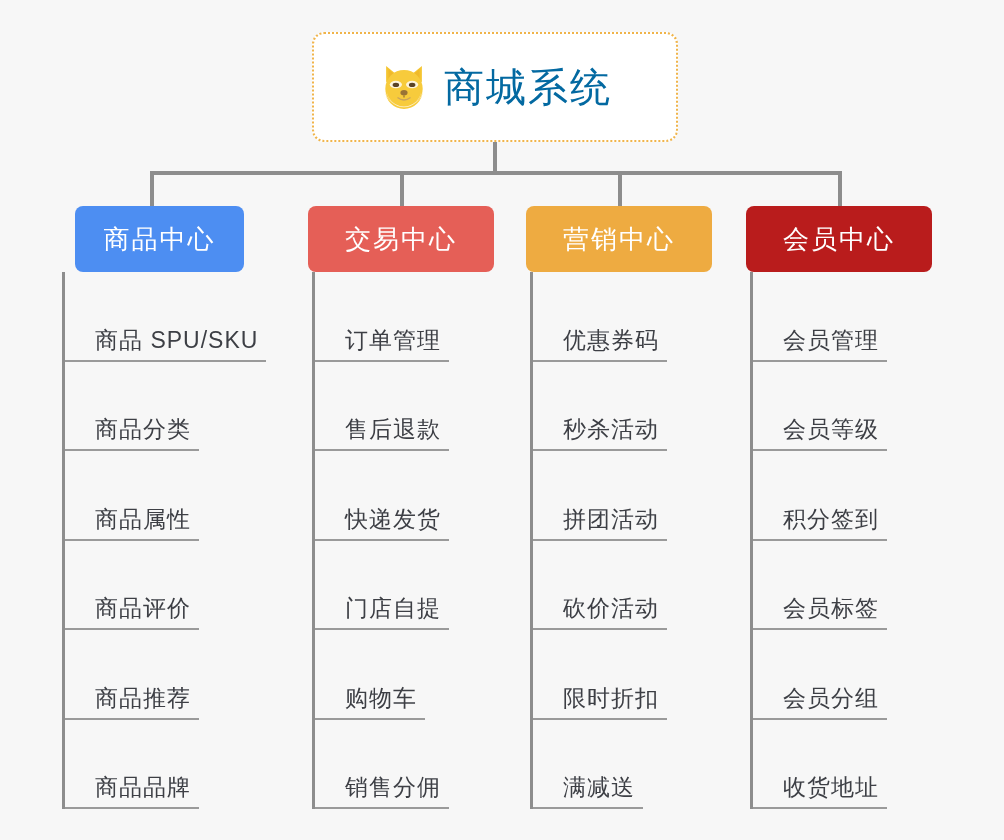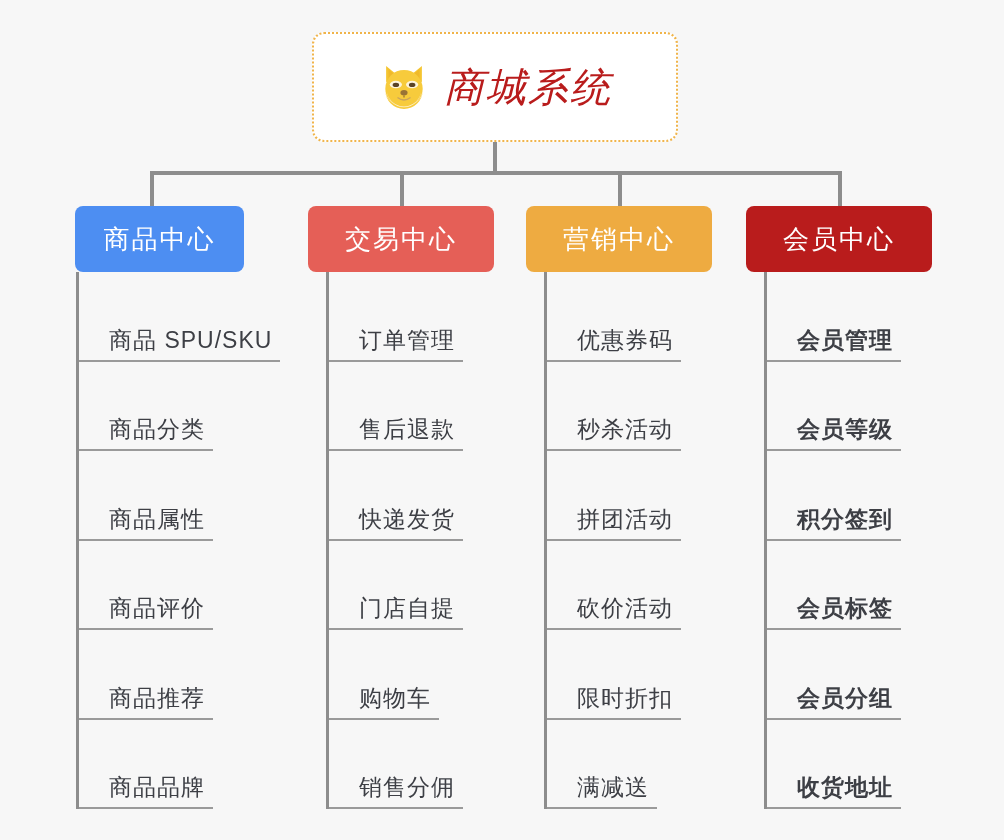--- a/index.html
+++ b/index.html
@@ -95,21 +95,21 @@
     align-items: center;
     justify-content: center;
     color: #ffffff;
     font-size: 26px;
     letter-spacing: 2px;
     box-sizing: border-box;
   }
 
   
   .leaf-list {
-    margin-left: 18px;
+    margin-left: 4px;
     border-left: 3px solid #8d8d8d;
     padding-top: 0;
   }
   .leaf-item {
     height: 89.5px;
     display: flex;
     align-items: flex-end;
     box-sizing: border-box;
   }
   .leaf-underline {
@@ -136,21 +136,21 @@
       <path d="M9 36 a23 23 0 0 0 46 0 a23 20 0 0 1 -46 0 Z" fill="#f7cb3c"></path>
       <path d="M11 36 a21 21 0 0 0 42 0 c0 10 -9 20 -21 20 c-12 0 -21 -10 -21 -20 Z" fill="#fdf4dc"></path>
       <ellipse cx="22" cy="29" rx="7.5" ry="4.6" fill="#fdf4dc"></ellipse>
       <ellipse cx="42" cy="29" rx="7.5" ry="4.6" fill="#fdf4dc"></ellipse>
       <ellipse cx="22" cy="29.5" rx="4" ry="2.6" fill="#5a4326"></ellipse>
       <ellipse cx="42" cy="29.5" rx="4" ry="2.6" fill="#5a4326"></ellipse>
       <ellipse cx="32" cy="39" rx="4.4" ry="3.2" fill="#9a7335"></ellipse>
       <path d="M32 42 L32 45" stroke="#9a7335" stroke-width="1.6" fill="none"></path>
       <path d="M24 45 q8 6 16 0" stroke="#c9a45e" stroke-width="1.6" fill="none"></path>
     </svg>
-    <span class="root-title" style="color: #b91c1c; font-style: italic;">商城系统</span>
+    <span class="root-title" style="color: #0369a1;">商城系统</span>
   </div>
 
   <div class="conn conn-v-root" style="background: rgb(141, 141, 141);"></div>
   <div class="conn conn-h-bus" style="background: rgb(141, 141, 141);"></div>
   <div class="conn conn-v-drop drop-0" style="background: rgb(141, 141, 141);"></div>
   <div class="conn conn-v-drop drop-1" style="background: rgb(141, 141, 141);"></div>
   <div class="conn conn-v-drop drop-2" style="background: rgb(141, 141, 141);"></div>
   <div class="conn conn-v-drop drop-3" style="background: rgb(141, 141, 141);"></div>
 
   <div class="column col-0">
@@ -220,21 +220,21 @@
           <span class="leaf-underline">限时折扣</span>
         </div>
       <div class="leaf-item">
           <span class="leaf-underline">满减送</span>
         </div>
     </div>
   </div>
 
   <div class="column col-3">
     <div class="category-box" style="background-color: #b91c1c;">会员中心</div>
-    <div class="leaf-list" style="border-left-color: rgb(141, 141, 141); font-weight: bold;">
+    <div class="leaf-list" style="border-left-color: rgb(141, 141, 141);">
       <div class="leaf-item">
           <span class="leaf-underline">会员管理</span>
         </div>
       <div class="leaf-item">
           <span class="leaf-underline">会员等级</span>
         </div>
       <div class="leaf-item">
           <span class="leaf-underline">积分签到</span>
         </div>
       <div class="leaf-item">

